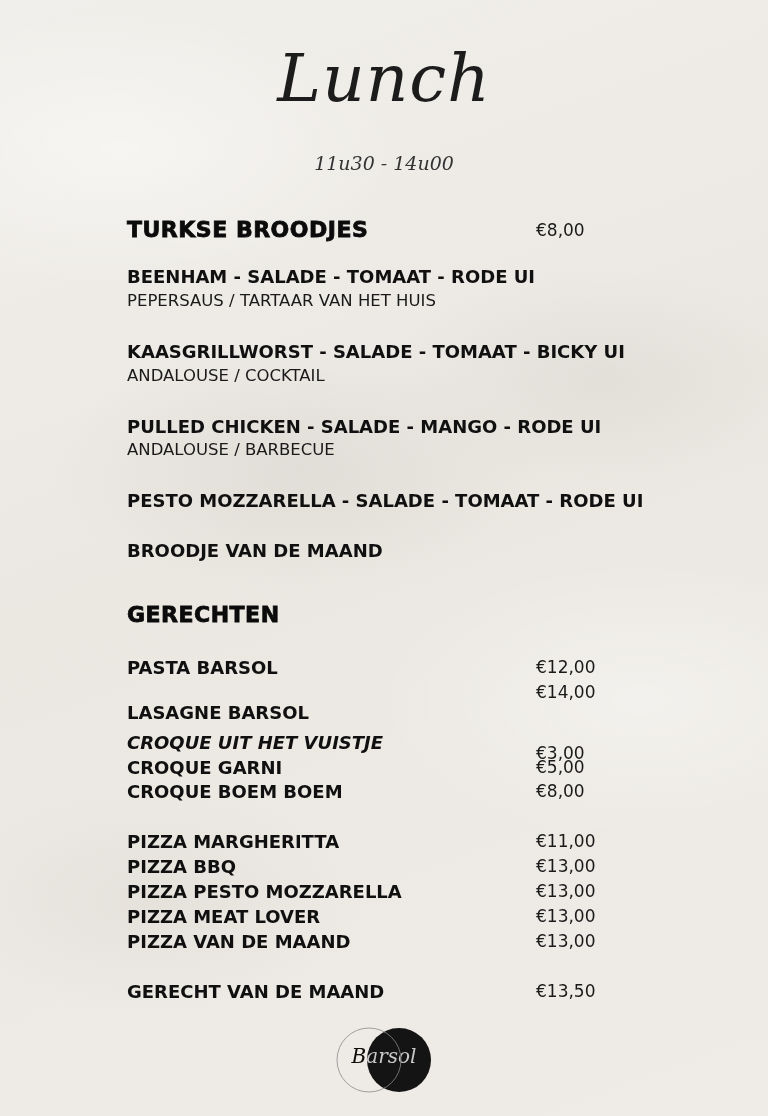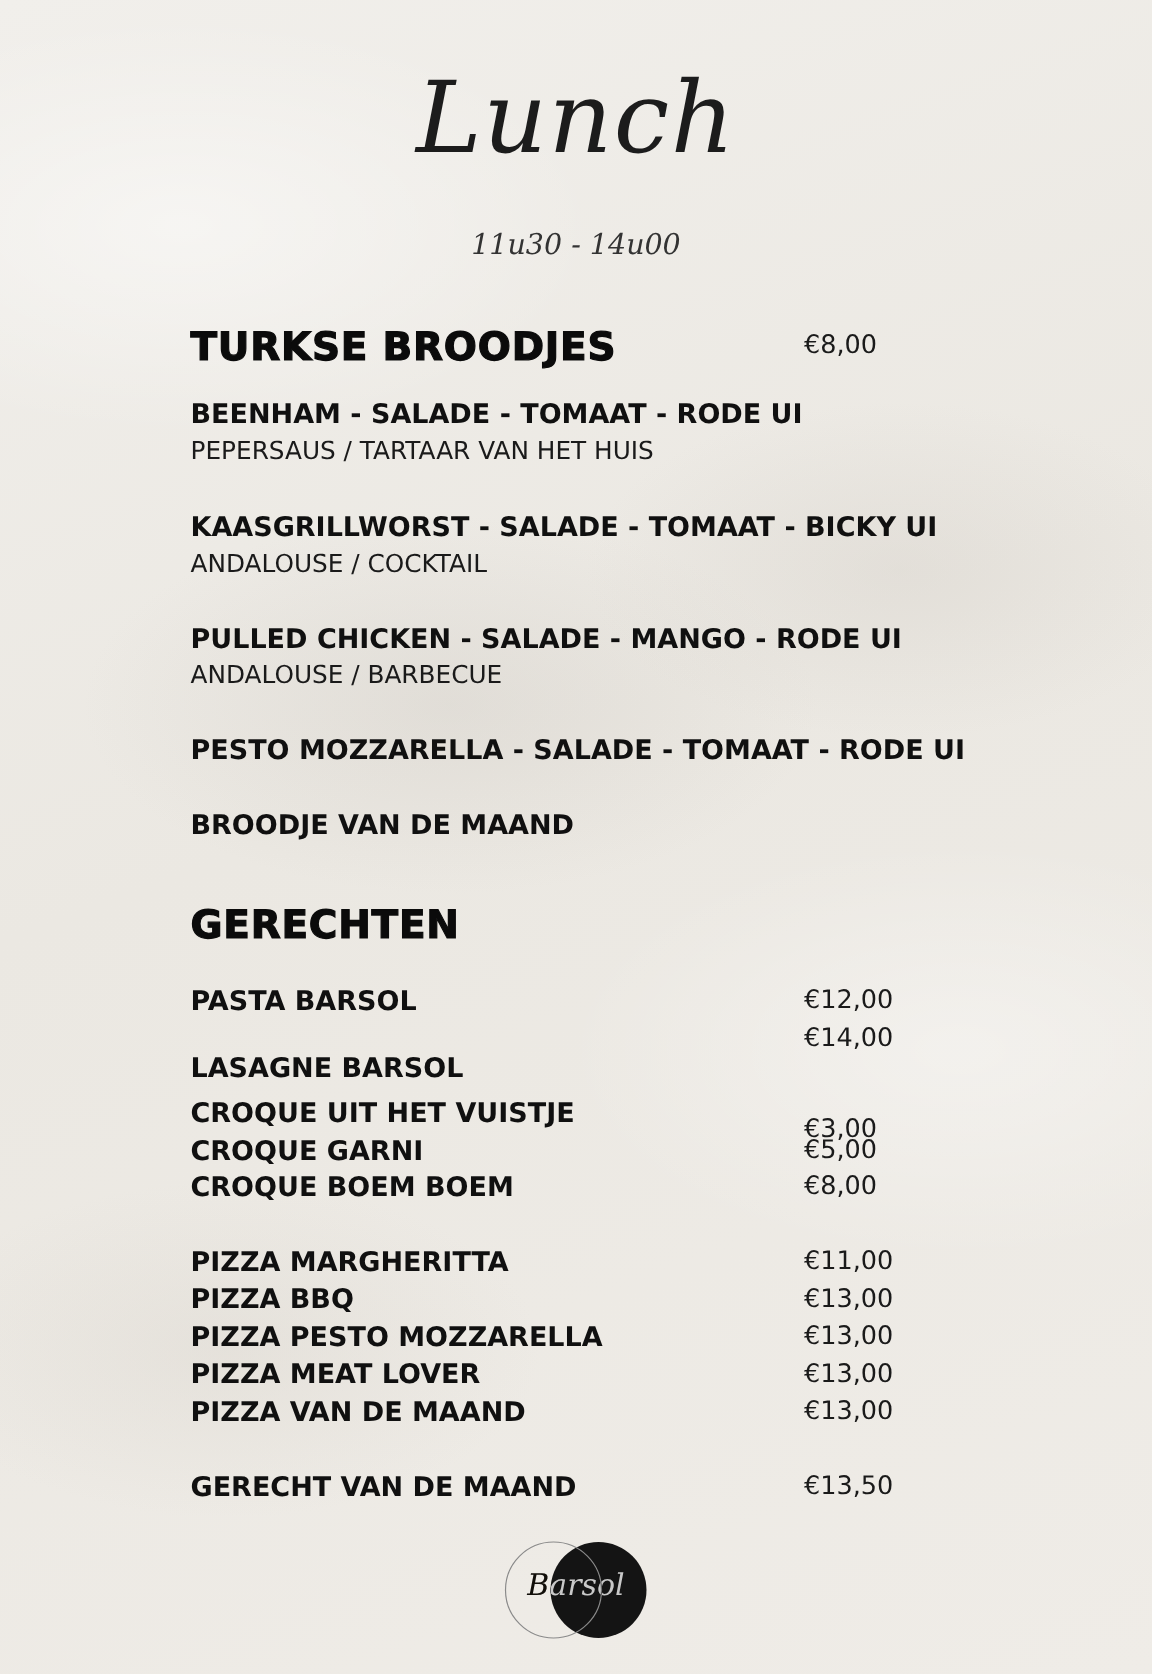--- a/index.html
+++ b/index.html
@@ -23,21 +23,21 @@
     font-size:66px; color:#1c1c1c; letter-spacing:1px;
   }
   .hours {
     position:absolute; left:0; width:768px; top:152px; text-align:center;
     font-family:"DejaVu Serif", serif; font-style:italic;
     font-size:19px; color:#333;
   }
   .section-title {
     position:absolute; left:127px;
     font-family:"DejaVu Sans", sans-serif; font-weight:900;
-    font-size:26px; letter-spacing:0.5px; color:#0b0b0b;
+    font-size:22px; letter-spacing:0.5px; color:#0b0b0b;
     -webkit-text-stroke:0.8px #0b0b0b;
   }
   .price {
     position:absolute; left:536px;
     font-family:"DejaVu Sans", sans-serif; font-weight:400;
     font-size:17px; color:#1a1a1a;
   }
   .item-name {
     position:absolute; left:127px;
     font-family:"DejaVu Sans", sans-serif; font-weight:700;
@@ -93,21 +93,21 @@
     <div>
       <div class="item-name" style="top:657px;">PASTA BARSOL</div>
       <div class="price" style="top:657px;">€12,00</div>
     </div>
     <div>
       <div class="item-name" style="top:682px;margin-top:20px;">LASAGNE BARSOL</div>
       <div class="price" style="top:682px;">€14,00</div>
     </div>
 
     <div>
-      <div class="item-name" style="top:732px;">CROQUE UIT HET VUISTJE</div>
+      <div class="item-name" style="top:732px;font-style:italic;">CROQUE UIT HET VUISTJE</div>
       <div class="price" style="top:732px;margin-top:11px;">€3,00</div>
     </div>
     <div>
       <div class="item-name" style="top:757px;">CROQUE GARNI</div>
       <div class="price" style="top:757px;">€5,00</div>
     </div>
     <div>
       <div class="item-name" style="top:781px;">CROQUE BOEM BOEM</div>
       <div class="price" style="top:781px;">€8,00</div>
     </div>

